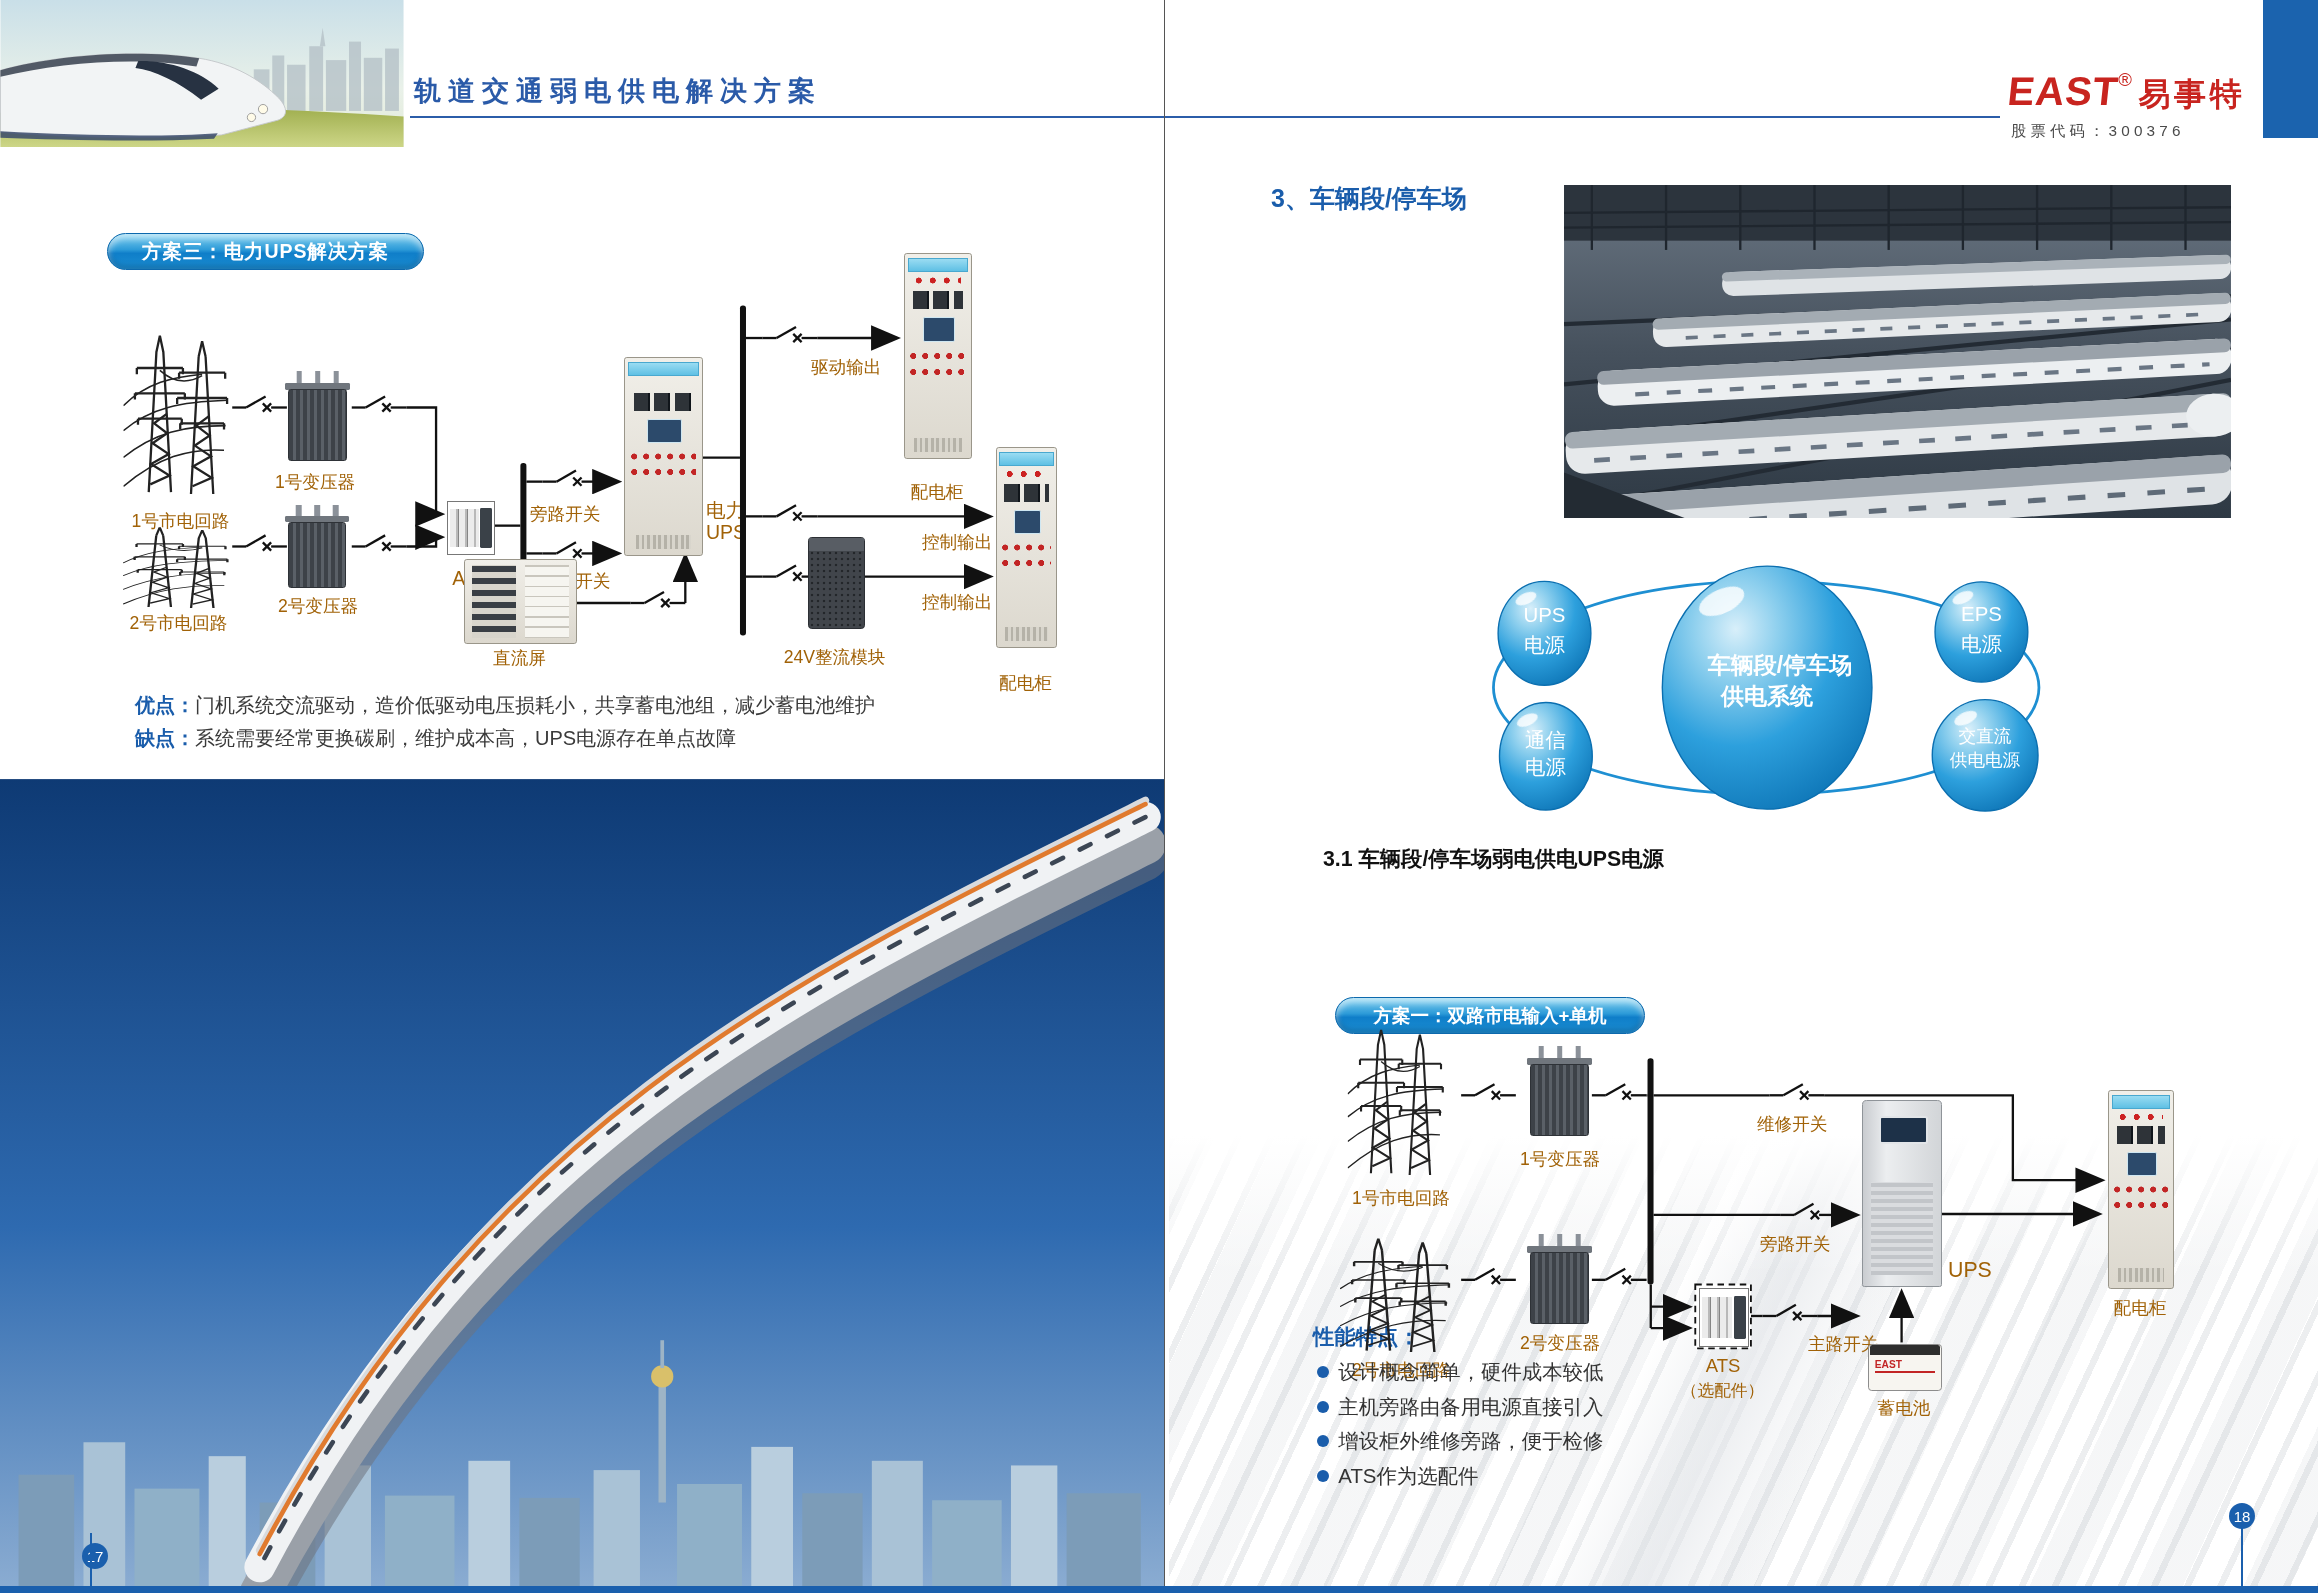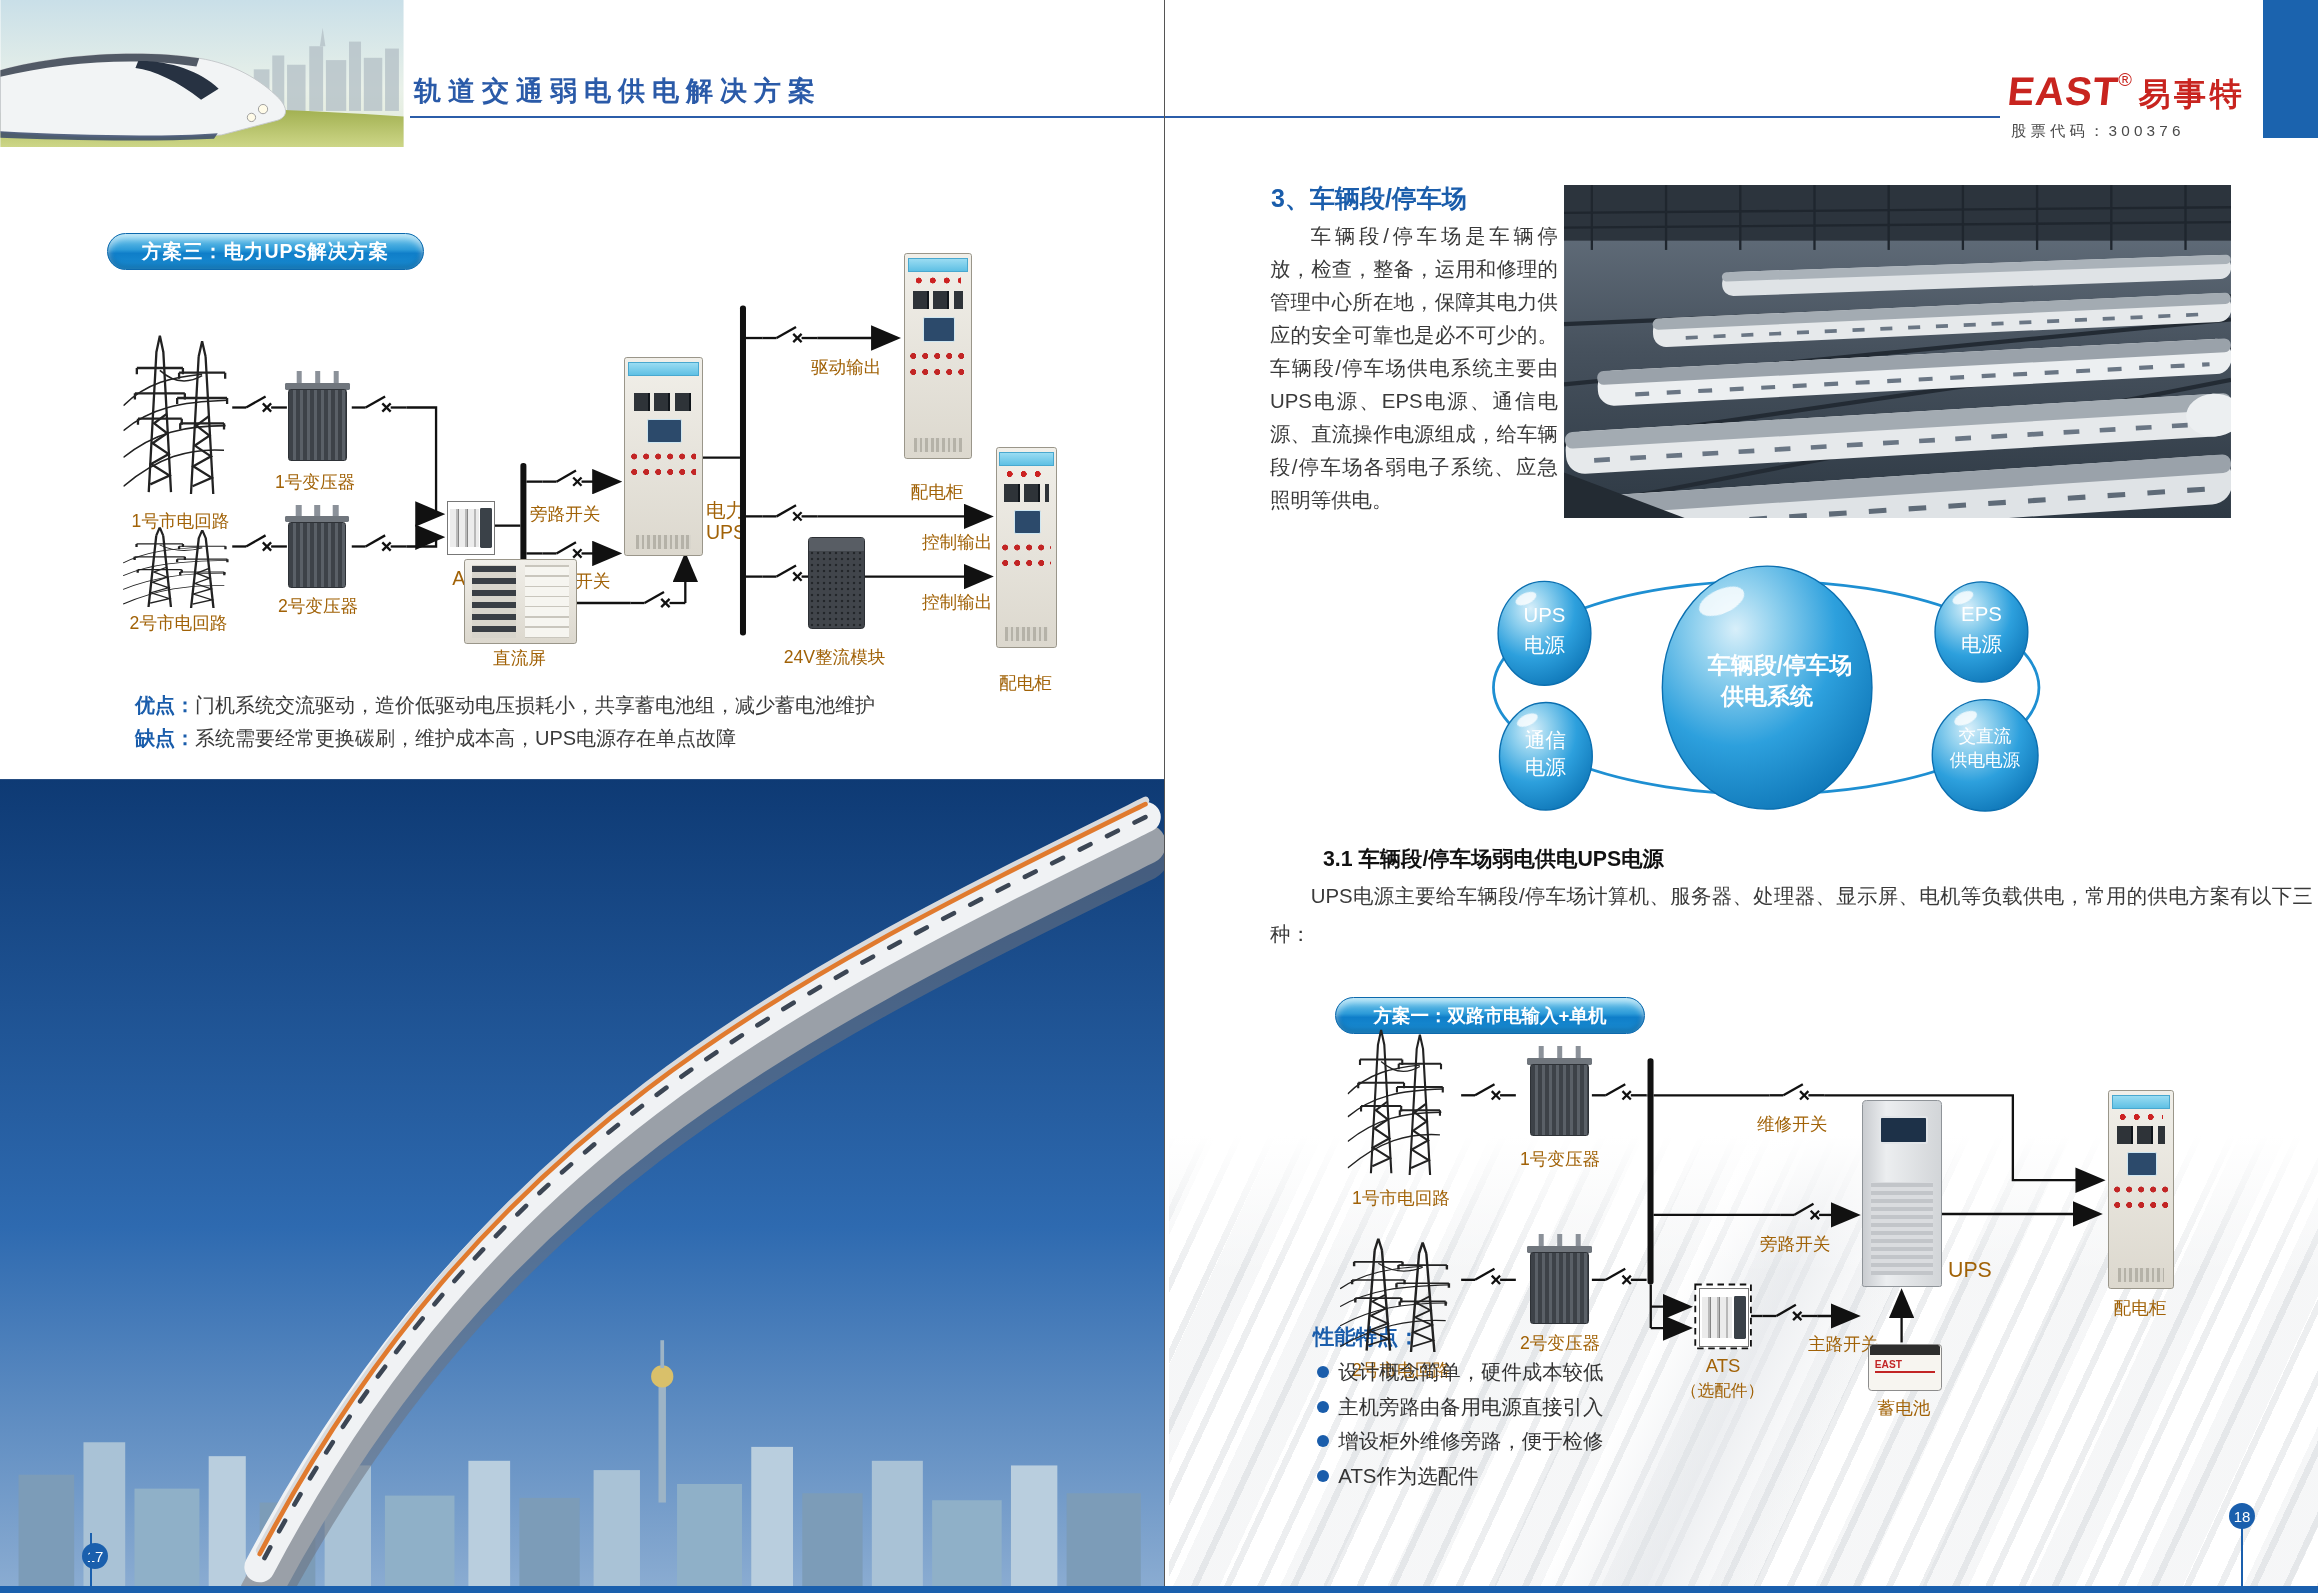--- a/index.html
+++ b/index.html
@@ -334,21 +334,20 @@
         <path d="M2470 140 C 1700 520, 1050 830, 560 1757" stroke="#3c4654" stroke-width="10" stroke-dasharray="26 40" transform="translate(0,-58)"></path>
       </g>
     </svg>
   </div>
   <div class="pgnum" style="left:82px;top:1508px;margin-top:35px;">17</div>
   <div class="pgstem" style="left:90px;top:1533px;height:53px;"></div>
 
   <div id="watermark"></div>
 
   <div id="sec-title">3、车辆段/停车场</div>
-  <div id="sec-body">车辆段/停车场是车辆停放，检查，整备，运用和修理的管理中心所在地，保障其电力供应的安全可靠也是必不可少的。车辆段/停车场供电系统主要由UPS电源、EPS电源、通信电源、直流操作电源组成，给车辆段/停车场各弱电子系统、应急照明等供电。</div>
 
   <div class="photo" style="left:1564px;top:185px;width:667px;height:333px;">
     <svg width="667" height="333" viewBox="0 0 1438 718">
       <defs>
         <linearGradient id="dsky" x1="0" y1="0" x2="0" y2="1">
           <stop offset="0" stop-color="#6a7683"></stop>
             <stop offset=".5" stop-color="#46515d"></stop>
             <stop offset="1" stop-color="#2e3944"></stop>
         </linearGradient>
       </defs>
@@ -434,21 +433,20 @@
   <div class="bubble-txt" style="left:1498px;top:604px;width:93px;font-size:20.4px;">UPS</div>
   <div class="bubble-txt" style="left:1498px;top:631px;width:93px;font-size:20.4px;">电源</div>
   <div class="bubble-txt" style="left:1935px;top:603px;width:93px;font-size:20.4px;">EPS</div>
   <div class="bubble-txt" style="left:1935px;top:630px;width:93px;font-size:20.4px;">电源</div>
   <div class="bubble-txt" style="left:1499px;top:726px;width:93px;font-size:20.4px;">通信</div>
   <div class="bubble-txt" style="left:1499px;top:753px;width:93px;font-size:20.4px;">电源</div>
   <div class="bubble-txt" style="left:1933px;top:724px;width:104px;font-size:17.6px;">交直流</div>
   <div class="bubble-txt" style="left:1933px;top:748px;width:104px;font-size:17.6px;">供电电源</div>
 
   <div id="sub-title">3.1 车辆段/停车场弱电供电UPS电源</div>
-  <div id="sub-body">UPS电源主要给车辆段/停车场计算机、服务器、处理器、显示屏、电机等负载供电，常用的供电方案有以下三种：</div>
   <div class="badge" id="badge-right">方案一：双路市电输入+单机</div>
 
   <svg class="diag" style="left:1322px;top:997px;" width="881" height="510" viewBox="2850 2150 1900 1100">
     <defs>
       <marker id="arrR" markerWidth="13" markerHeight="11" refX="11" refY="5.5" orient="auto">
         <path d="M0 0 L13 5.5 L0 11 Z" fill="#111"></path>
       </marker>
     </defs>
     <g stroke="#111" stroke-width="5" fill="none">
       <use href="#swsym" transform="translate(3150,2362)"></use>

